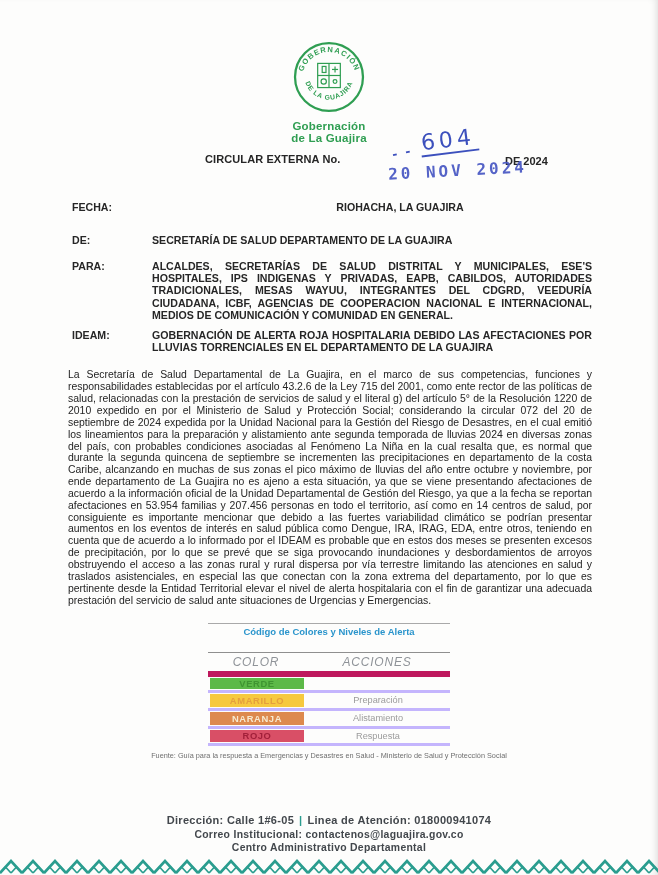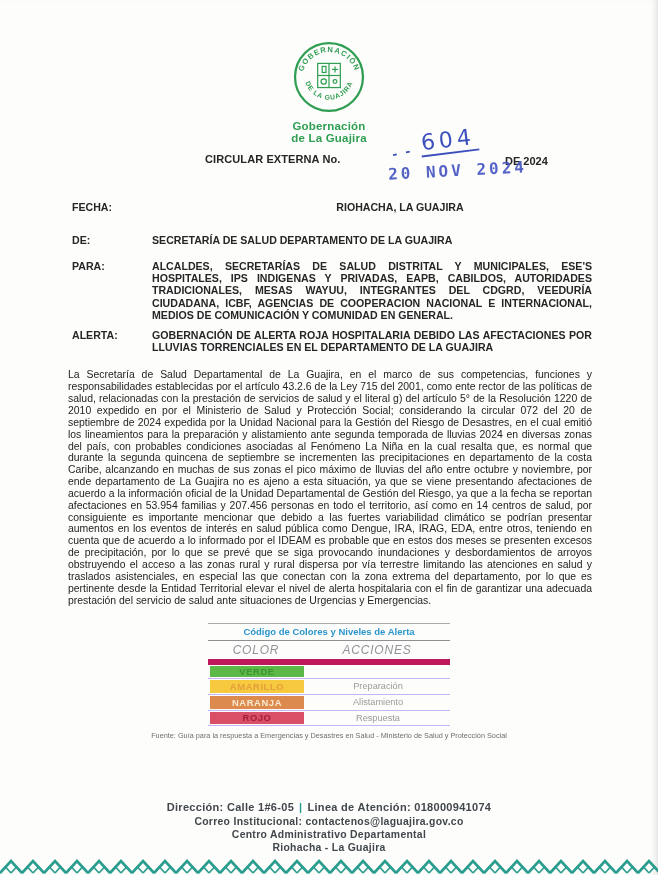--- a/index.html
+++ b/index.html
@@ -54,28 +54,28 @@
   .row-para { margin-bottom:7px; }
   
   .body-text {
     margin:16px 66px 0 68px;
     font-size:10.45px; line-height:11.85px;
     text-align:justify; color:#242424;
   }
   
   .alert-table { width:242px; margin:17px auto 0; font-size:9.5px; }
   .at-title {
-    text-align:center; color:#2b95cc; font-weight:bold; padding:2px 0 3px;
+    text-align:center; color:#2b95cc; font-weight:bold; padding:2px 0 15px;
     border-top:1px solid #a9a9a9; border-bottom:1px solid #8f8f8f;
   }
   .at-head { display:flex; color:#8f9398; letter-spacing:.8px; padding:2px 0;
     border-bottom:6px solid #be185d; font-size:12px;font-style:italic; }
   .at-head .c1 { width:96px; text-align:center; }
   .at-head .c2 { flex:1; text-align:center; }
-  .at-row { display:flex; align-items:stretch; border-bottom:1px solid #c4b5fd; }
+  .at-row { display:flex; align-items:stretch; border-bottom:3px solid #c4b5fd; }
   .color-cell {
     width:94px; flex:0 0 94px; margin:1px 2px;
     display:flex; align-items:center; justify-content:center;
     font-weight:bold; font-size:9.4px; letter-spacing:.6px;
   }
   .action-cell {
     flex:1; color:#9b9b9b; text-align:center; padding:2px 4px;
     display:flex; align-items:center; justify-content:center; line-height:1.15;
     font-size:9.2px;
   }
@@ -144,21 +144,21 @@
     </div>
     <div class="field-row row-de">
       <span class="field-label">DE:</span>
       <span class="field-value">SECRETARÍA DE SALUD DEPARTAMENTO DE LA GUAJIRA</span>
     </div>
     <div class="field-row row-para">
       <span class="field-label">PARA:</span>
       <span class="field-value">ALCALDES, SECRETARÍAS DE SALUD DISTRITAL Y MUNICIPALES, ESE'S HOSPITALES, IPS INDIGENAS Y PRIVADAS, EAPB, CABILDOS, AUTORIDADES TRADICIONALES, MESAS WAYUU, INTEGRANTES DEL CDGRD, VEEDURÍA CIUDADANA, ICBF, AGENCIAS DE COOPERACION NACIONAL E INTERNACIONAL, MEDIOS DE COMUNICACIÓN Y COMUNIDAD EN GENERAL.</span>
     </div>
     <div class="field-row row-asunto">
-      <span class="field-label">ALERTA:</span>
+      <span class="field-label">IDEAM:</span>
       <span class="field-value">GOBERNACIÓN DE ALERTA ROJA HOSPITALARIA DEBIDO LAS AFECTACIONES POR LLUVIAS TORRENCIALES EN EL DEPARTAMENTO DE LA GUAJIRA</span>
     </div>
   </div>
 
   <p class="body-text">La Secretaría de Salud Departamental de La Guajira, en el marco de sus competencias, funciones y responsabilidades establecidas por el artículo 43.2.6 de la Ley 715 del 2001, como ente rector de las políticas de salud, relacionadas con la prestación de servicios de salud y el literal g) del artículo 5° de la Resolución 1220 de 2010 expedido en por el Ministerio de Salud y Protección Social; considerando la circular 072 del 20 de septiembre de 2024 expedida por la Unidad Nacional para la Gestión del Riesgo de Desastres, en el cual emitió los lineamientos para la preparación y alistamiento ante segunda temporada de lluvias 2024 en diversas zonas del país, con probables condiciones asociadas al Fenómeno La Niña en la cual resalta que, es normal que durante la segunda quincena de septiembre se incrementen las precipitaciones en departamento de la costa Caribe, alcanzando en muchas de sus zonas el pico máximo de lluvias del año entre octubre y noviembre, por ende departamento de La Guajira no es ajeno a esta situación, ya que se viene presentando afectaciones de acuerdo a la información oficial de la Unidad Departamental de Gestión del Riesgo, ya que a la fecha se reportan afectaciones en 53.954 familias y 207.456 personas en todo el territorio, así como en 14 centros de salud, por consiguiente es importante mencionar que debido a las fuertes variabilidad climático se podrían presentar aumentos en los eventos de interés en salud pública como Dengue, IRA, IRAG, EDA, entre otros, teniendo en cuenta que de acuerdo a lo informado por el IDEAM es probable que en estos dos meses se presenten excesos de precipitación, por lo que se prevé que se siga provocando inundaciones y desbordamientos de arroyos obstruyendo el acceso a las zonas rural y rural dispersa por vía terrestre limitando las atenciones en salud y traslados asistenciales, en especial las que conectan con la zona extrema del departamento, por lo que es pertinente desde la Entidad Territorial elevar el nivel de alerta hospitalaria con el fin de garantizar una adecuada prestación del servicio de salud ante situaciones de Urgencias y Emergencias.</p>
 
   <div class="alert-table">
     <div class="at-title">Código de Colores y Niveles de Alerta</div>
     <div class="at-head">
       <span class="c1">COLOR</span>
@@ -181,21 +181,20 @@
     </div>
   </div>
   <div class="source-note">Fuente: Guía para la respuesta a Emergencias y Desastres en Salud - Ministerio de Salud y Protección Social</div>
 
   <div class="doc-footer">
     <div class="f-line1">
       <span>Dirección: Calle 1#6-05</span><span class="f-sep">|</span><span>Linea de Atención: 018000941074</span>
     </div>
     <div class="f-line">Correo Institucional: contactenos@laguajira.gov.co</div>
     <div class="f-line">Centro Administrativo Departamental</div>
-    <div class="f-line">Riohacha - La Guajira</div>
   </div>
 
   <svg class="zigzag" viewBox="0 0 658 17" preserveAspectRatio="none">
     <defs>
       <pattern id="zz" width="22" height="17" patternUnits="userSpaceOnUse">
         <path d="M0 15 L11 3 L22 15" fill="none" stroke="#2a9d8f" stroke-width="2.6"></path>
         <path d="M0 15 L5.5 9 L11 15" fill="none" stroke="#2a9d8f" stroke-width="1.7"></path>
         <path d="M11 15 L16.5 9 L22 15" fill="none" stroke="#2a9d8f" stroke-width="1.7"></path>
       </pattern>
     </defs>

